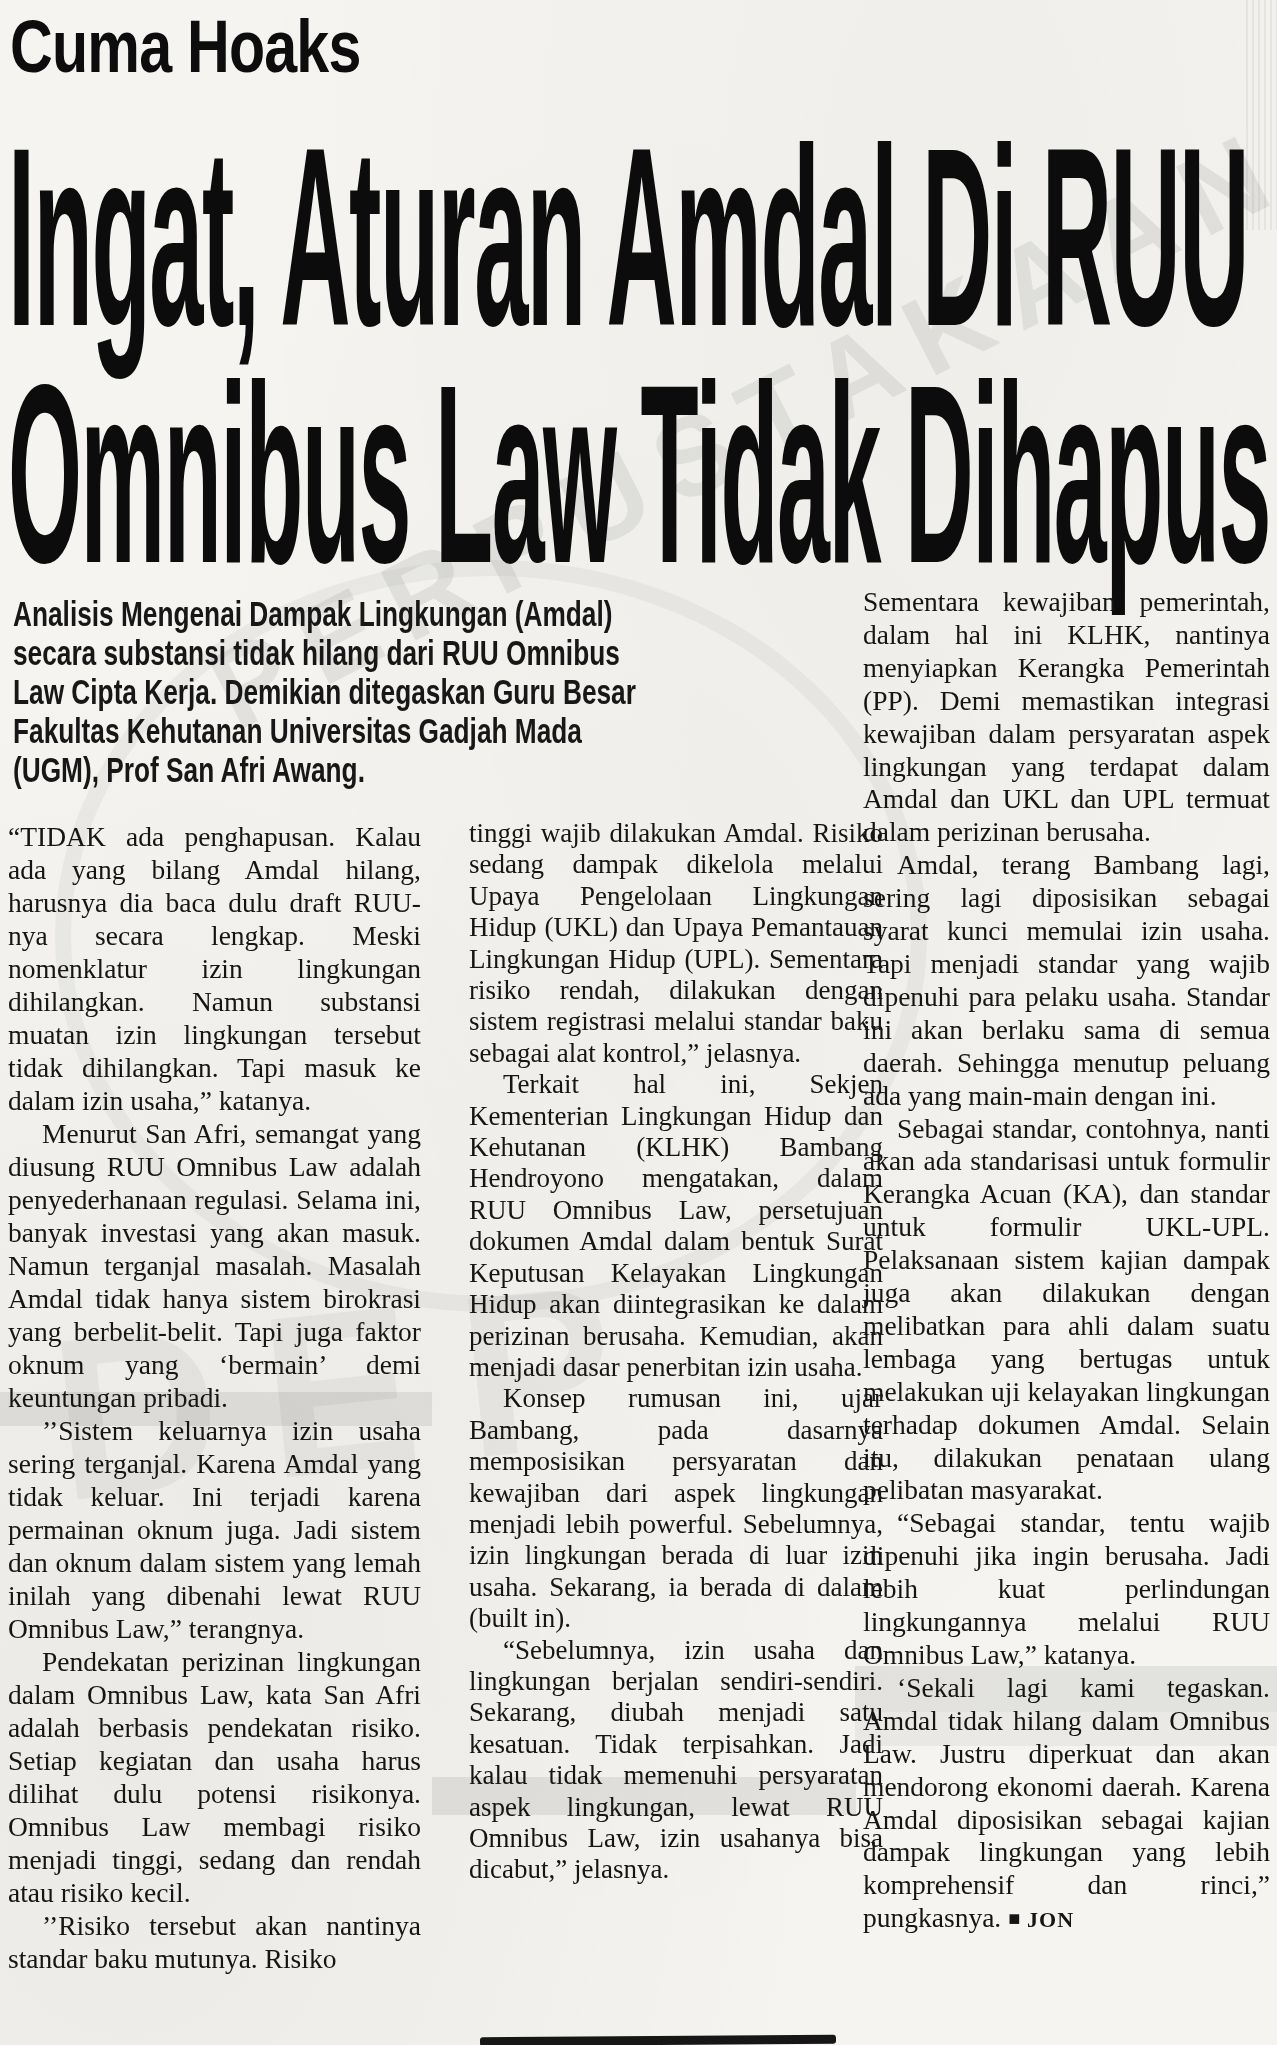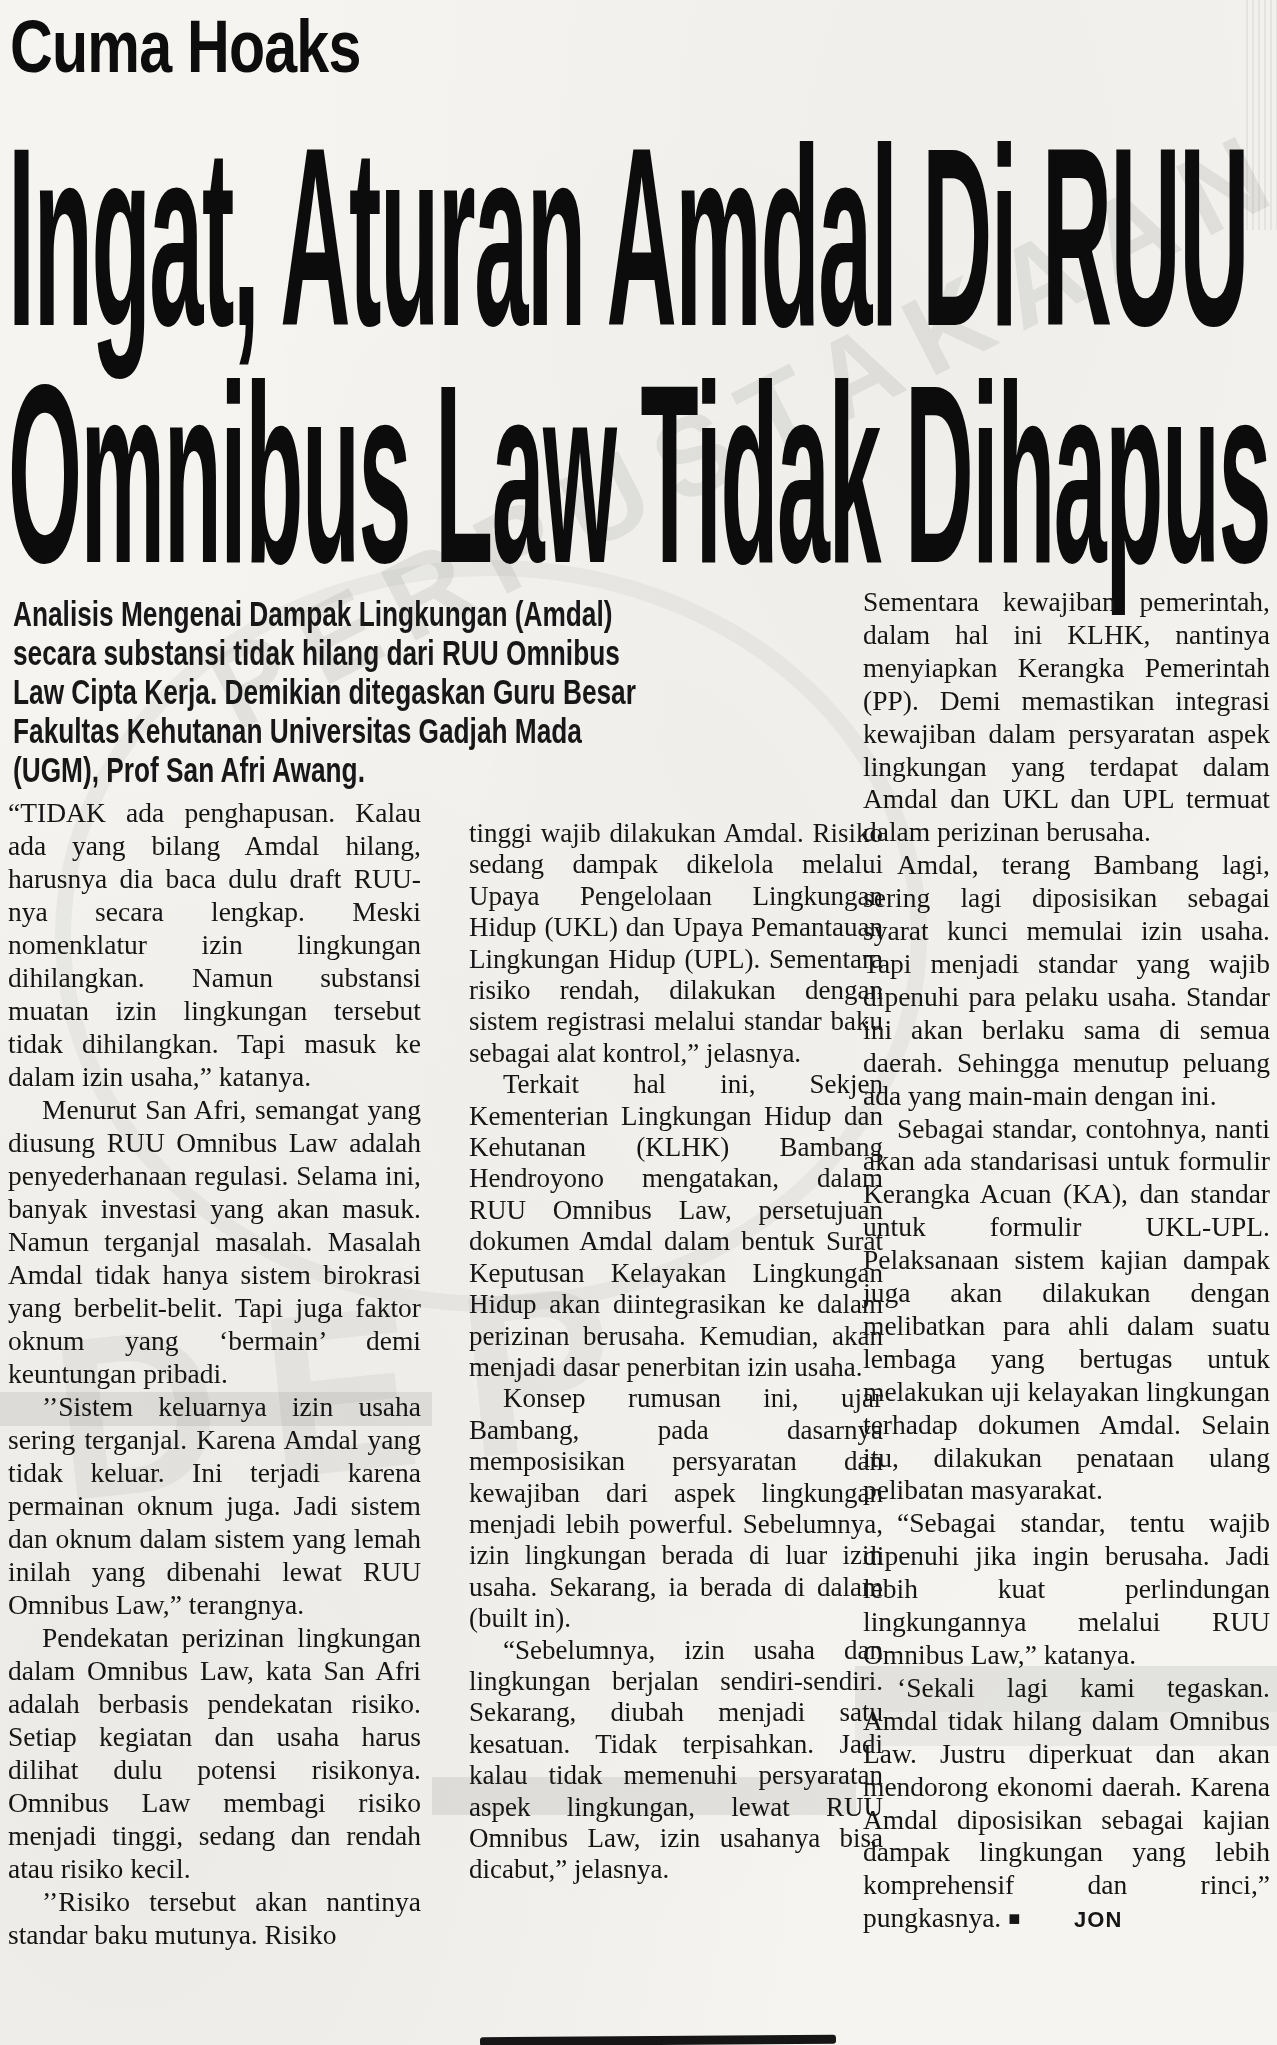--- a/index.html
+++ b/index.html
@@ -28,28 +28,28 @@
     font-family:"Liberation Sans", sans-serif; font-weight:700;
     font-size:35px; line-height:39px; color:#171717;
     transform:scaleX(0.75); transform-origin:left top;
   }
   .col {
     position:absolute; font-family:"Liberation Serif", serif;
     text-align:justify; color:#151515;
   }
   .col p { margin:0; text-indent:34px; }
   .col p.noindent { text-indent:0; }
-  #col1 { left:8px;   top:796px; width:413px; font-size:27.5px; line-height:33px;   }
+  #col1 { left:8px;   top:820px; width:413px; font-size:27.5px; line-height:33px;   }
   #col2 { left:437px; top:818px; width:414px; font-size:27px;   line-height:31.4px;margin-left:32px; }
   #col3 { left:863px; top:586px; width:407px; font-size:27.5px; line-height:32.9px; }
   .byline { white-space:nowrap; }
   .byline-marker { font-size:20px; position:relative; top:-2px; }
   .byline-label {
-    font-family:Liberation Sans, sans-serif; font-weight:700;
-    font-size:22px; letter-spacing:1px;margin-left:47px;
+    font-family:Liberation Serif, serif; font-weight:700;
+    font-size:22px; letter-spacing:1px;
   }
   
   .stamp-text {
     position:absolute; left:190px; top:640px;
     font-family:"Liberation Sans", sans-serif; font-weight:700;
     font-size:112px; letter-spacing:22px; white-space:nowrap;
     color:rgba(95,95,95,0.12); transform:rotate(-27deg); transform-origin:left top;
     pointer-events:none;
   }
   .stamp-text2 {

